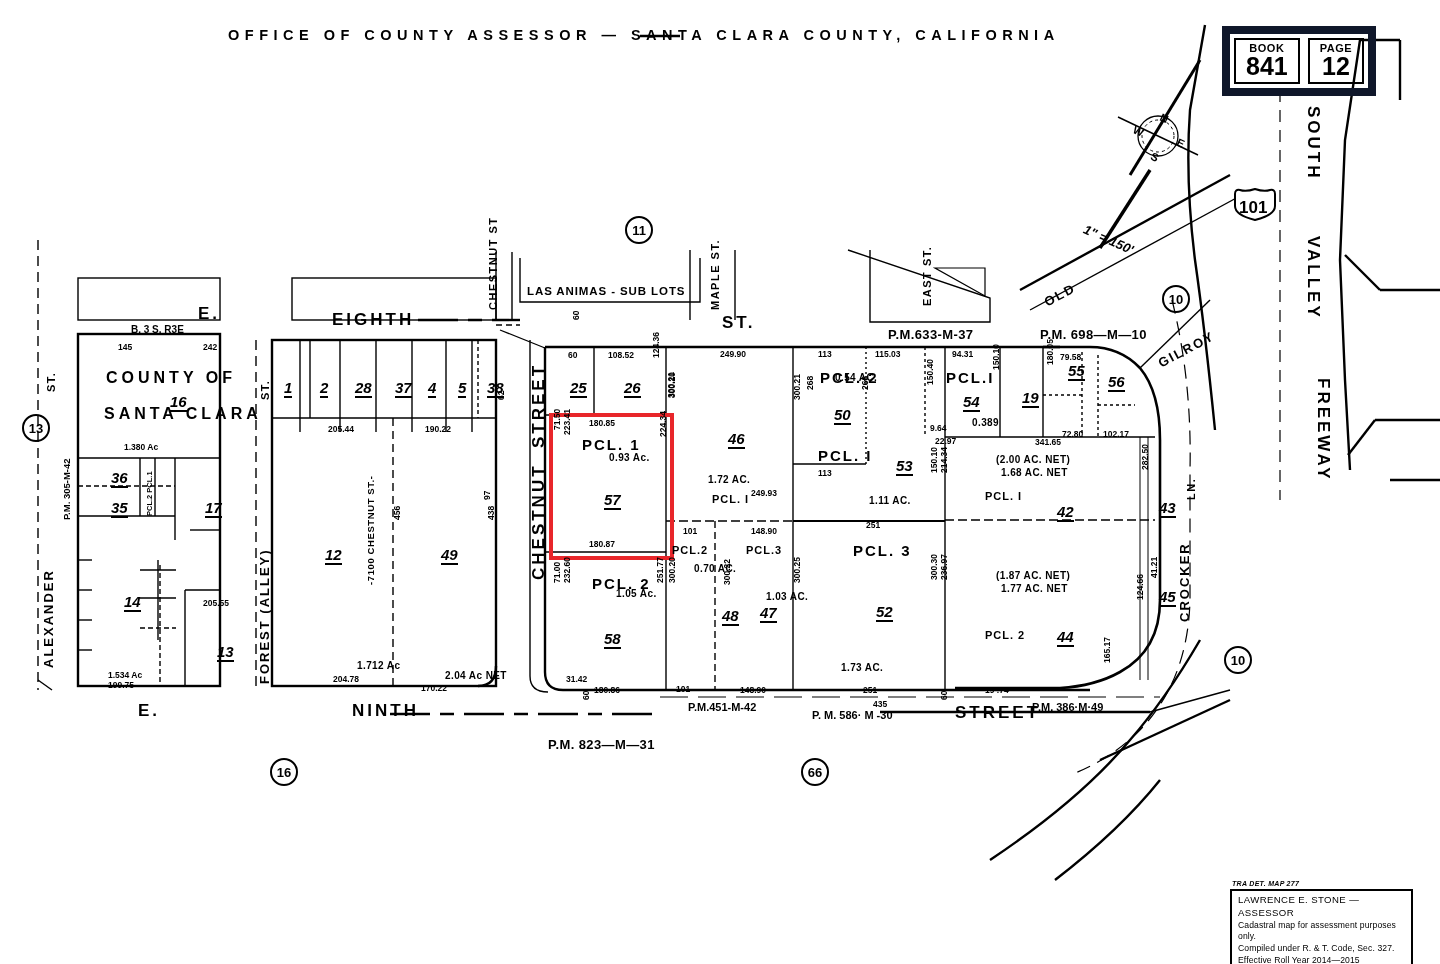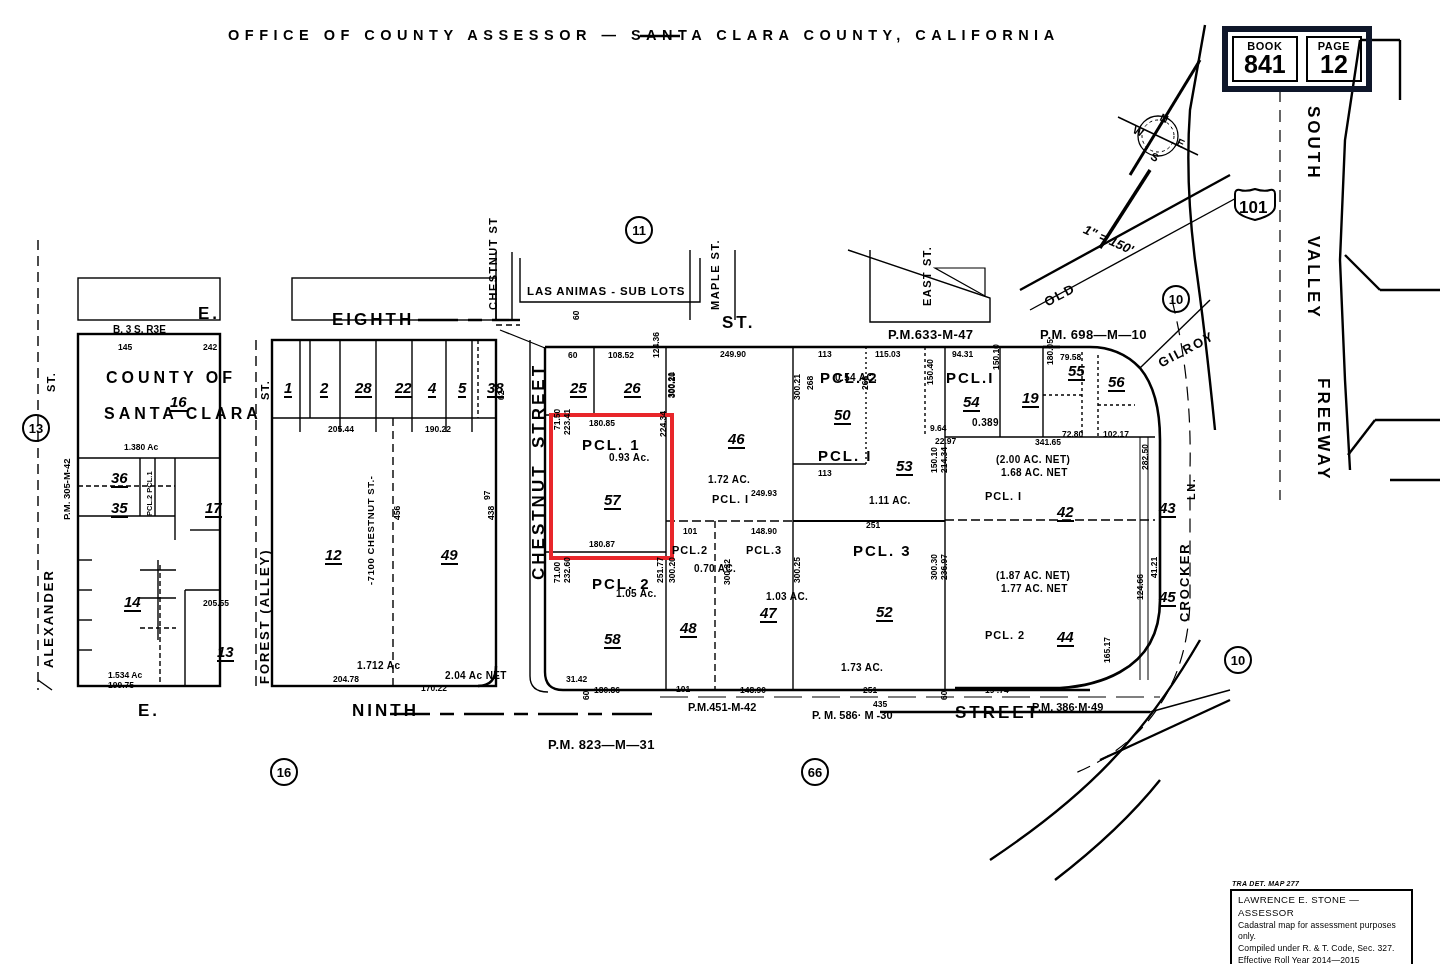--- a/index.html
+++ b/index.html
@@ -2,21 +2,21 @@
 <html><head>
 <meta charset="utf-8">
 <title>Assessor Parcel Map 841-12</title>
 <style>
   html,body{margin:0;padding:0;background:#ffffff;}
   body{width:1440px;height:964px;position:relative;overflow:hidden;
        font-family:"Liberation Sans",sans-serif;color:#000;}
   #map{position:absolute;left:0;top:0;width:1440px;height:964px;}
   .t{position:absolute;white-space:nowrap;line-height:1;}
   .hdr{font-size:14.5px;letter-spacing:5.5px;font-weight:600;}
-  .bookbox{position:absolute;border:6px solid #0f172a;display:flex;}
+  .bookbox{position:absolute;border:8px solid #0f172a;display:flex;}
   .bkcell{border:2px solid #000;margin:4px;padding:2px 10px 3px 10px;text-align:center;}
   .bklbl{font-size:11px;font-weight:700;letter-spacing:.5px;}
   .bknum{font-size:25px;font-weight:700;line-height:1;}
   .lot{font-size:15px;font-weight:700;font-style:italic;border-bottom:2px solid #000;padding-bottom:1px;}
   .dim{font-size:8.5px;font-weight:600;}
   .dimv{font-size:8.5px;font-weight:600;transform-origin:left top;}
   .ac{font-size:10px;font-weight:600;letter-spacing:.4px;padding-left:24px;}
   .pcl{font-size:11px;font-weight:600;letter-spacing:1px;}
   .pclbig{font-size:15px;font-weight:600;letter-spacing:2px;}
   .stname{font-size:17px;font-weight:600;letter-spacing:3px;}
@@ -242,25 +242,25 @@
 <div class="t stsm" style="left:46px;top:392px;transform:rotate(-90deg);transform-origin:left top;">ST.</div>
 <div class="t stsm" style="left:260px;top:400px;transform:rotate(-90deg);transform-origin:left top;">ST.</div>
 <div class="t stname" style="left:198px;top:305px;">E.</div>
 <div class="t stname" style="left:138px;top:702px;">E.</div>
 <div class="t" style="left:366px;top:585px;font-size:9.5px;font-weight:600;letter-spacing:.6px;transform:rotate(-90deg);transform-origin:left top;">-7100 CHESTNUT ST.-</div>
 
 <div class="t" style="left:527px;top:286px;font-size:11.5px;font-weight:600;letter-spacing:.9px;">LAS ANIMAS - SUB LOTS</div>
 
 <div class="t county" style="left:106px;top:370px;">COUNTY   OF</div>
 <div class="t county" style="left:104px;top:406px;">SANTA    CLARA</div>
-<div class="t dim" style="left:113px;top:325px;font-size:10px;">B. 3 S. R3E</div>
+<div class="t dim" style="left:131px;top:325px;font-size:10px;">B. 3 S. R3E</div>
 <div class="t" style="left:62px;top:520px;font-size:9.5px;font-weight:700;transform:rotate(-90deg);transform-origin:left top;">P.M. 305-M-42</div>
 <div class="t" style="left:146px;top:516px;font-size:7.5px;font-weight:700;transform:rotate(-90deg);transform-origin:left top;">PCL.2 PCL.1</div>
 
-<div class="t pm" style="left:888px;top:328px;">P.M.633-M-47</div>
+<div class="t pm" style="left:888px;top:328px;">P.M.633-M-37</div>
 <div class="t pm" style="left:1040px;top:328px;">P.M. 698—M—10</div>
 <div class="t pmsm" style="left:688px;top:702px;">P.M.451-M-42</div>
 <div class="t pm" style="left:548px;top:738px;">P.M.  823—M—31</div>
 <div class="t pmsm" style="left:812px;top:710px;">P. M. 586· M -30</div>
 <div class="t pmsm" style="left:1032px;top:702px;">P.M. 386·M·49</div>
 
 <div class="red" style="left:549px;top:413px;width:117px;height:139px;"></div>
 <div class="t pclbig" style="left:582px;top:437px;">PCL. 1</div>
 <div class="t ac" style="left:585px;top:453px;">0.93 Ac.</div>
 <div class="t dim" style="left:589px;top:419px;">180.85</div>
@@ -269,32 +269,32 @@
 <div id="lot-layer">
     <div class="t lot" style="left: 170px; top: 394px;">16</div>
     <div class="t lot" style="left: 111px; top: 470px;">36</div>
     <div class="t lot" style="left: 111px; top: 500px;">35</div>
     <div class="t lot" style="left: 205px; top: 500px;">17</div>
     <div class="t lot" style="left: 124px; top: 594px;">14</div>
     <div class="t lot" style="left: 217px; top: 644px;">13</div>
     <div class="t lot" style="left: 284px; top: 380px;">1</div>
     <div class="t lot" style="left: 320px; top: 380px;">2</div>
     <div class="t lot" style="left: 355px; top: 380px;">28</div>
-    <div class="t lot" style="left: 395px; top: 380px;">22</div>
+    <div class="t lot" style="left: 395px; top: 380px;">37</div>
     <div class="t lot" style="left: 428px; top: 380px;">4</div>
     <div class="t lot" style="left: 458px; top: 380px;">5</div>
     <div class="t lot" style="left: 487px; top: 380px;">38</div>
     <div class="t lot" style="left: 325px; top: 547px;">12</div>
     <div class="t lot" style="left: 441px; top: 547px;">49</div>
     <div class="t lot" style="left: 570px; top: 380px;">25</div>
     <div class="t lot" style="left: 624px; top: 380px;">26</div>
     <div class="t lot" style="left: 604px; top: 492px;">57</div>
     <div class="t lot" style="left: 604px; top: 631px;">58</div>
     <div class="t lot" style="left: 728px; top: 431px;">46</div>
-    <div class="t lot" style="left: 680px; top: 608px; margin-top: 12px;">48</div>
+    <div class="t lot" style="left: 722px; top: 608px;">48</div>
     <div class="t lot" style="left: 760px; top: 605px;">47</div>
     <div class="t lot" style="left: 834px; top: 407px;">50</div>
     <div class="t lot" style="left: 896px; top: 458px;">53</div>
     <div class="t lot" style="left: 876px; top: 604px;">52</div>
     <div class="t lot" style="left: 963px; top: 394px;">54</div>
     <div class="t lot" style="left: 1022px; top: 390px;">19</div>
     <div class="t lot" style="left: 1068px; top: 363px;">55</div>
     <div class="t lot" style="left: 1108px; top: 374px;">56</div>
     <div class="t lot" style="left: 1057px; top: 504px;">42</div>
     <div class="t lot" style="left: 1159px; top: 500px;">43</div>

